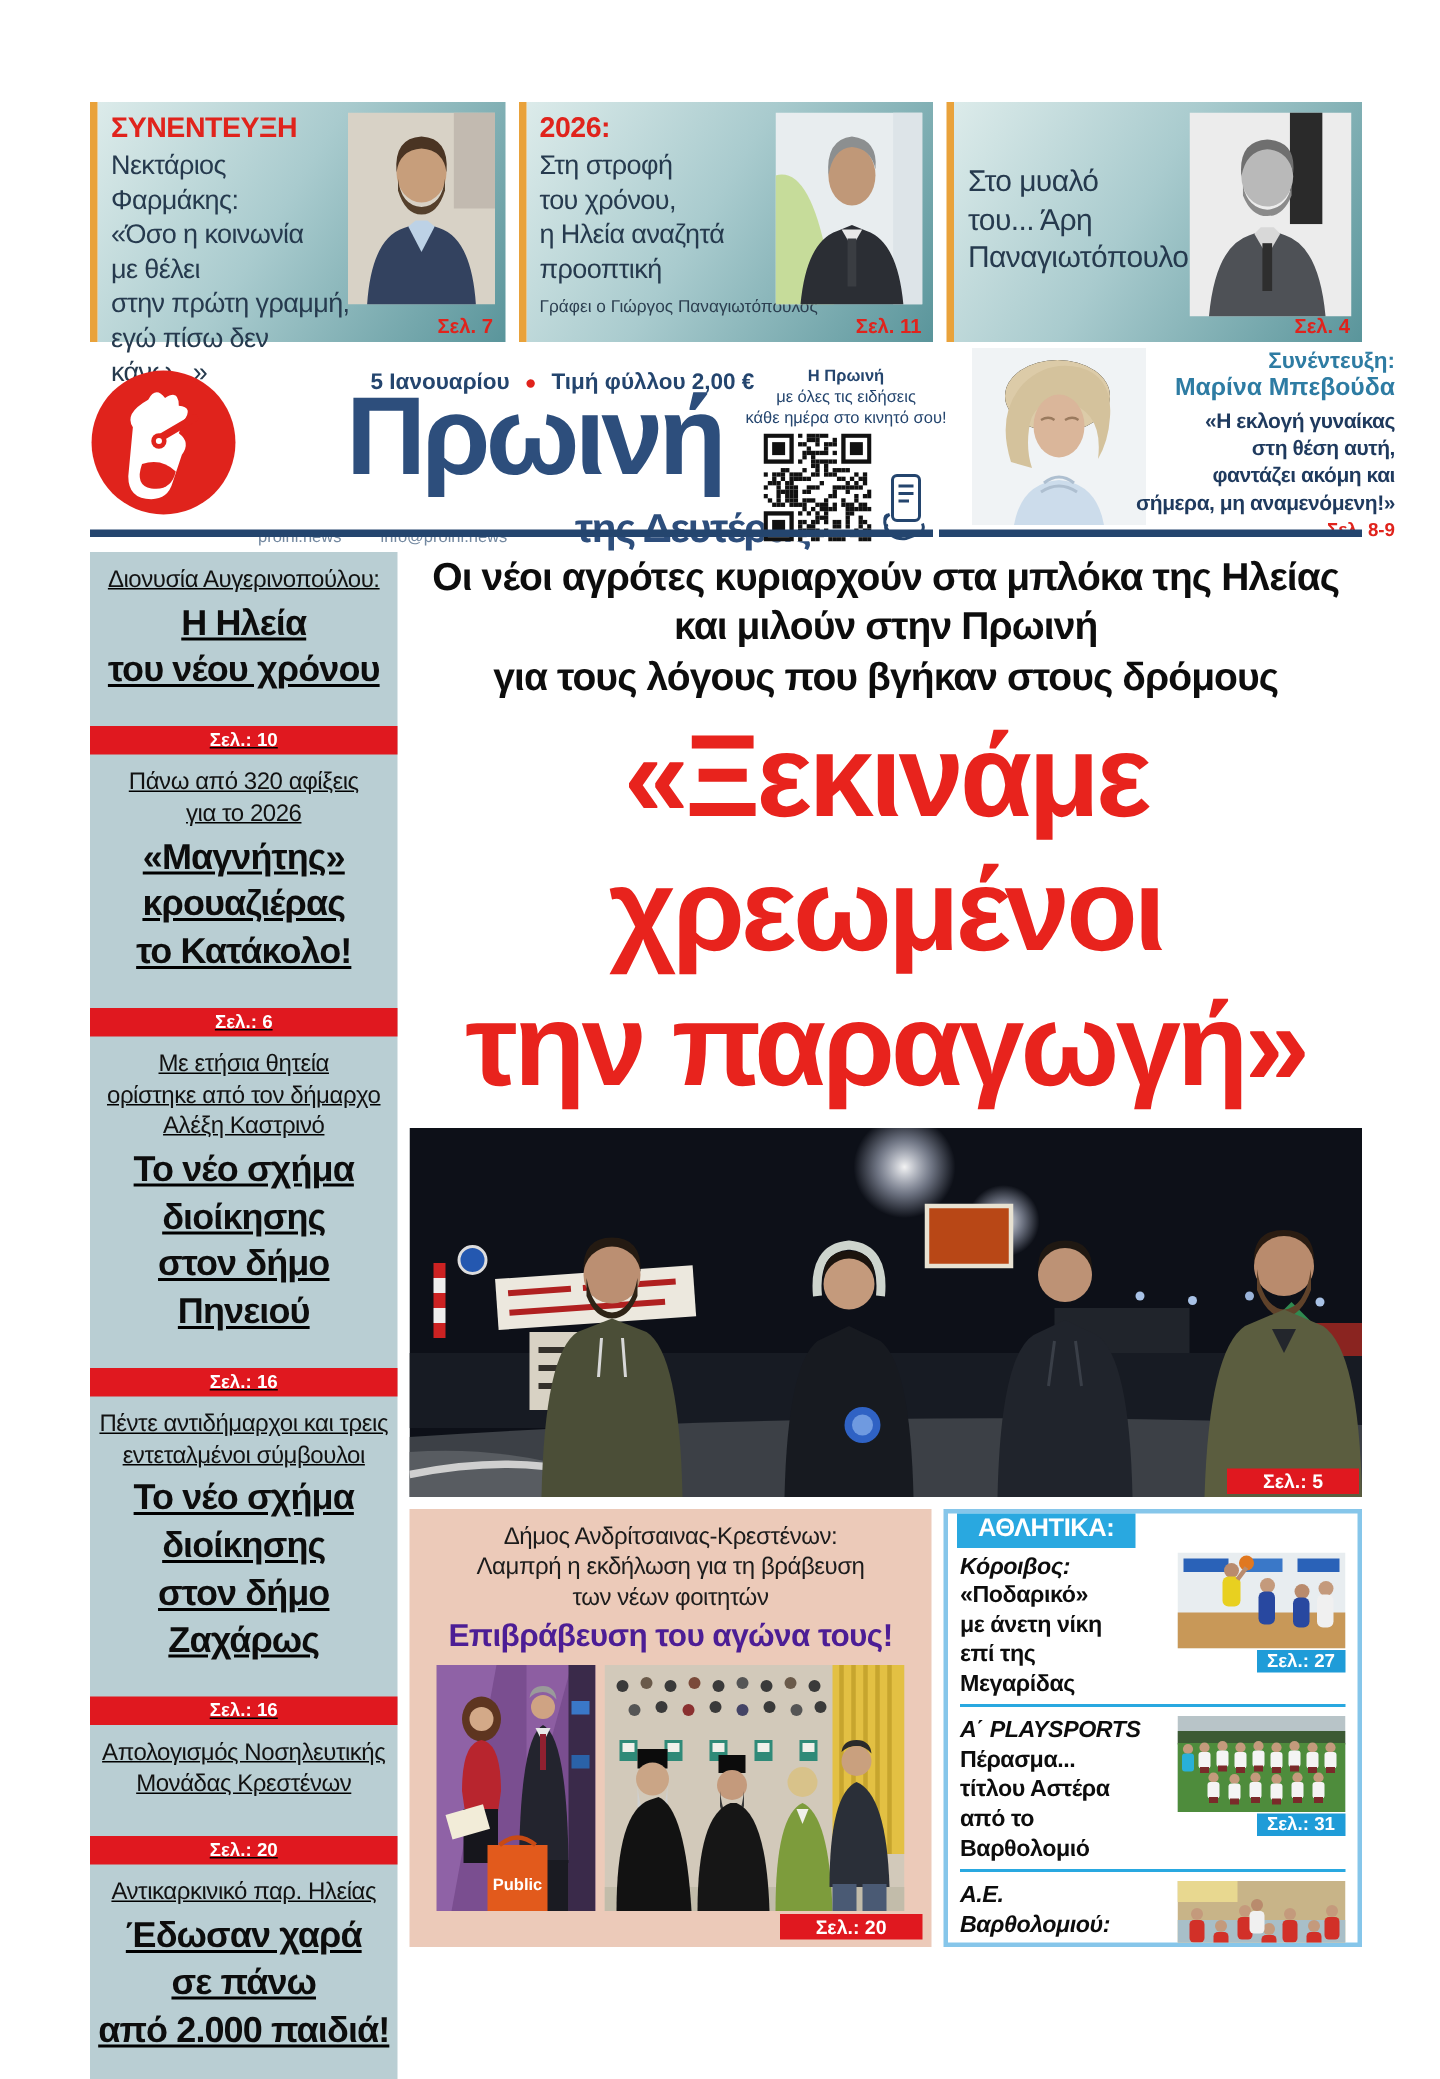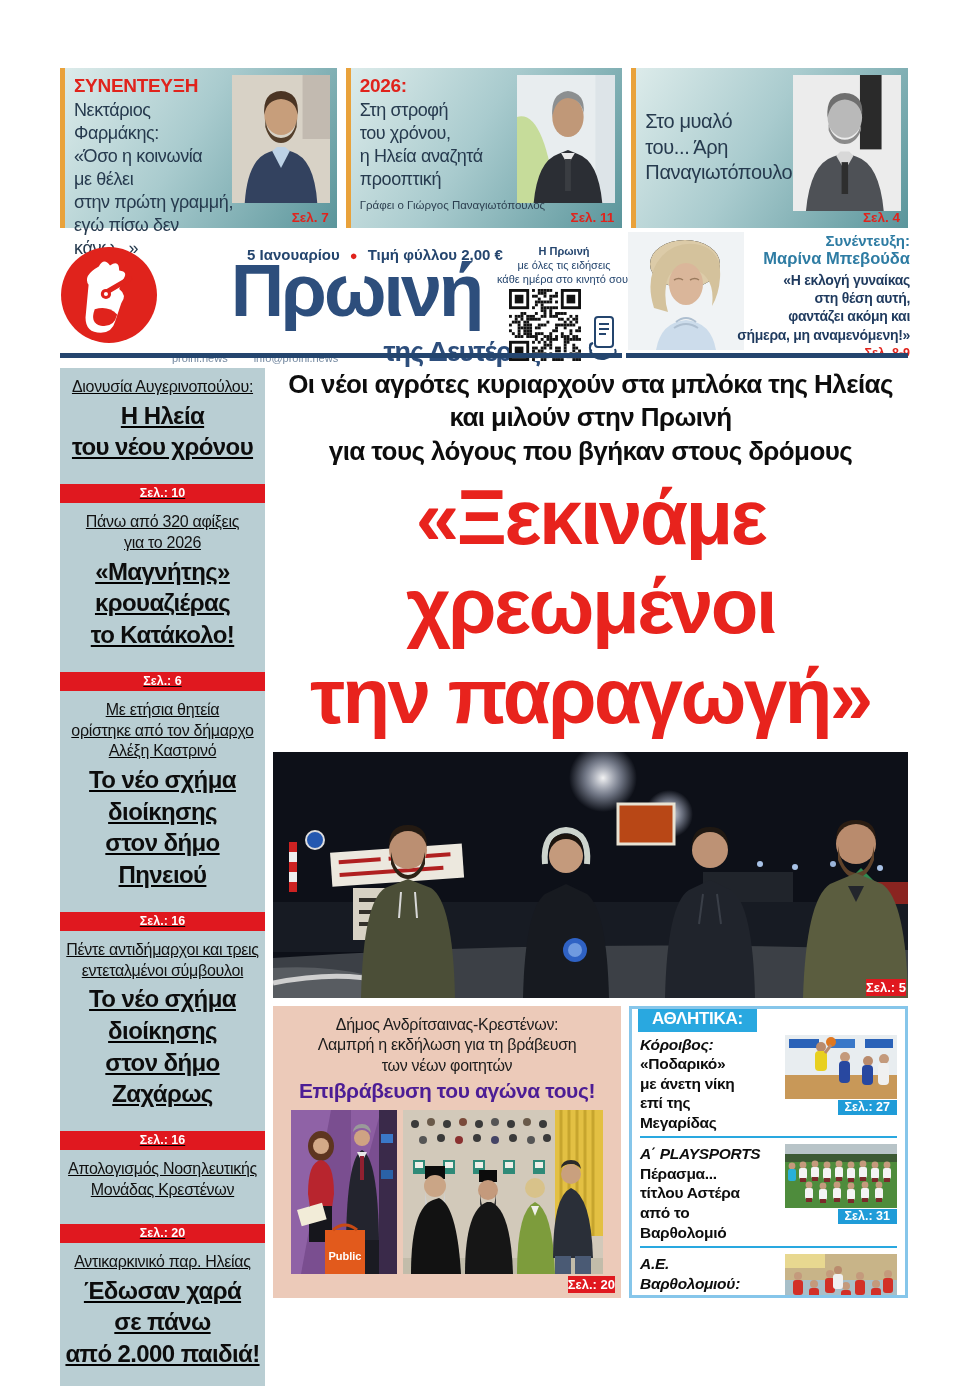--- a/index.html
+++ b/index.html
@@ -30,21 +30,21 @@
   .dateline .dot{color:#e0231c;font-size:13px;padding:0 10px;}
   .mast-title{position:absolute;left:112px;top:14px;width:368px;text-align:center;
     color:#2d4e7c;font-size:74px;font-weight:800;letter-spacing:-3px;line-height:1;}
   .mast-sub-row{position:absolute;left:112px;top:100px;width:368px;display:flex;align-items:flex-end;}
   .mast-site,.mast-email{font-size:11px;color:#7388a0;margin-right:26px;}
   .mast-subtitle{margin-left:auto;color:#2d4e7c;font-size:27px;font-weight:800;letter-spacing:-1px;line-height:.9;}
   .qr-cluster{position:absolute;left:425px;top:5px;width:158px;text-align:center;}
   .qr-caption{font-size:11px;color:#24456e;line-height:1.25;white-space:pre-line;}
   .qr-caption::first-line{font-weight:800;}
   .qr-row{display:flex;justify-content:center;align-items:flex-end;gap:5px;margin-top:3px;}
-  .mast-interview{position:absolute;left:568px;top:-8px;width:282px;height:122px;}
+  .mast-interview{position:absolute;left:588px;top:-8px;width:282px;height:122px;}
   .mi-photo{position:absolute;left:0;top:0;width:116px;height:118px;}
   .mi-text{position:absolute;right:0;top:0;width:178px;text-align:right;}
   .mi-tag{color:#2e7ca3;font-weight:800;font-size:15px;}
   .mi-name{color:#2e7ca3;font-weight:800;font-size:16.5px;}
   .mi-quote{color:#1f3a5e;font-weight:800;font-size:14px;line-height:1.3;
     white-space:pre-line;margin-top:3px;letter-spacing:-.3px;}
   .mi-page{color:#e0231c;font-weight:800;font-size:12.5px;margin-top:2px;}
 
   
   .content{position:absolute;left:60px;top:368px;width:848px;}
@@ -56,21 +56,21 @@
   .side-pagebar{background:#e0181f;color:#fff;font-size:12.5px;font-weight:800;
     text-align:center;height:19px;line-height:19px;margin-top:21px;}
 
   .main-col{position:absolute;left:213px;top:0;width:635px;}
   .main-kicker{text-align:center;font-size:26px;font-weight:800;color:#0d0d0d;
     line-height:1.28;white-space:pre-line;letter-spacing:-.6px;}
   .main-headline{text-align:center;font-size:78px;font-weight:800;color:#e8231d;
     line-height:1.15;white-space:pre-line;letter-spacing:-2.5px;margin-top:5px;}
   .main-photo{position:relative;margin-top:10px;width:635px;height:246px;}
   .badge-red{position:absolute;right:2px;bottom:2px;background:#e0181f;color:#fff;
-    font-weight:800;font-size:13px;padding:1px 0;}
+    font-weight:800;font-size:13px;padding:1px 24px;}
 
   .bottom-row{display:flex;gap:8px;margin-top:8px;border-radius:11px;}
 
   
   .event-box{width:348px;height:292px;background:#eccab9;position:relative;
     box-sizing:border-box;padding:9px 8px;text-align:center;overflow:hidden;}
   .event-kicker{font-size:16px;color:#1c1c1c;line-height:1.28;white-space:pre-line;letter-spacing:-.3px;}
   .event-headline{font-size:21px;font-weight:800;color:#4c1d95;margin-top:3px;letter-spacing:-.4px;}
   .event-photos{display:flex;gap:6px;margin-top:7px;justify-content:center;}
 

